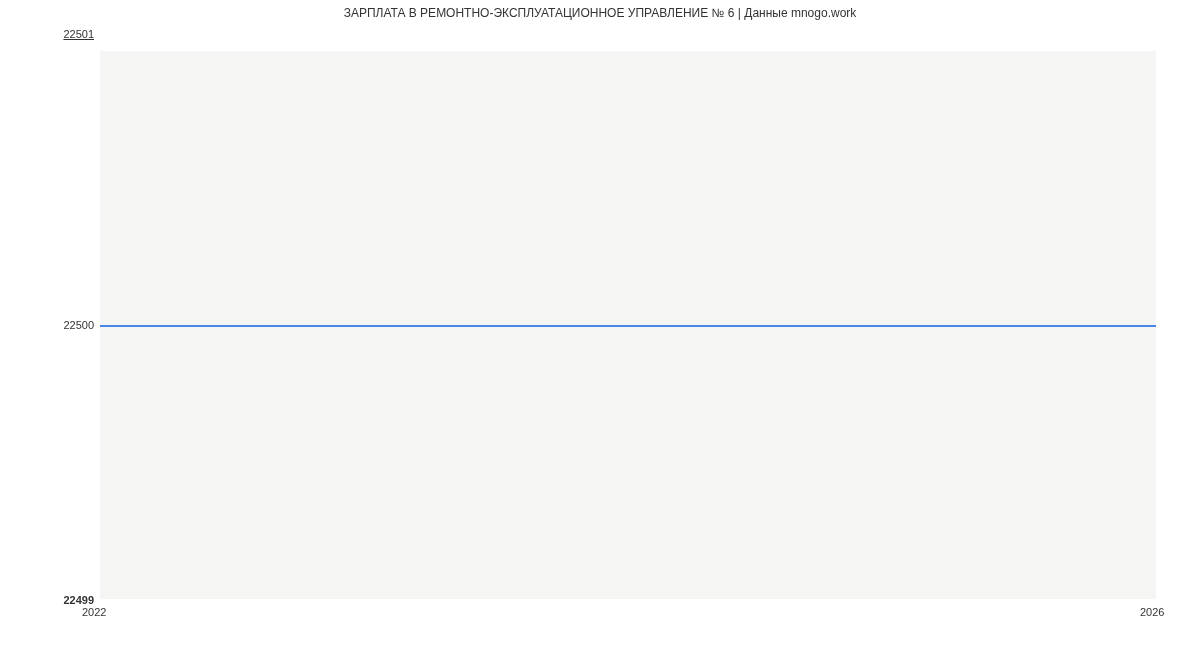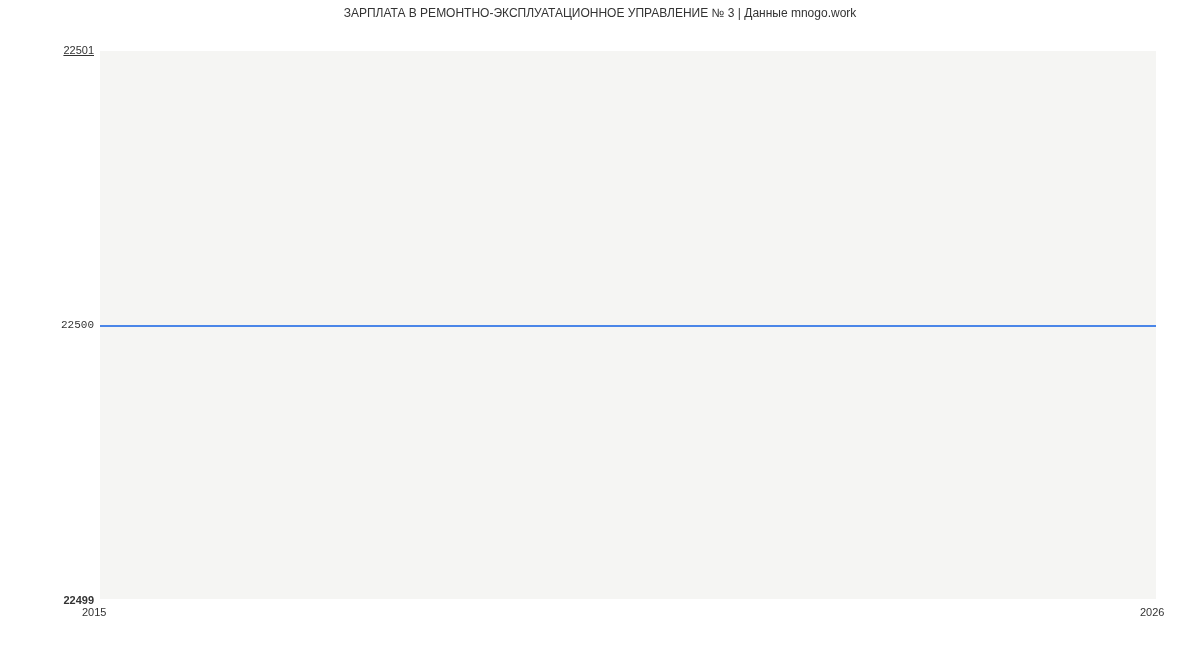--- a/index.html
+++ b/index.html
@@ -56,27 +56,27 @@
       position: absolute;
       top: 606px;
       font-size: 11px;
       color: #333333;
       text-align: center;
     }
   </style>
 </head>
 <body>
 
-<div class="chart-title">ЗАРПЛАТА В РЕМОНТНО-ЭКСПЛУАТАЦИОННОЕ УПРАВЛЕНИЕ № 3 | Данные mnogo.work</div>
+<div class="chart-title">ЗАРПЛАТА В РЕМОНТНО-ЭКСПЛУАТАЦИОННОЕ УПРАВЛЕНИЕ № 6 | Данные mnogo.work</div>
 
 <div class="plot-area">
   <div class="grid-line-h" style="top:0px;"></div>
   <div class="grid-line-h" style="top:275px;"></div>
   <div class="grid-line-h" style="top:549px;"></div>
   <div class="data-line"></div>
 </div>
 
-<div class="y-tick" style="top:50px;text-decoration:underline;">22501</div>
-<div class="y-tick" style="top:325px;font-family:Liberation Mono, monospace;">22500</div>
+<div class="y-tick" style="top:34px;text-decoration:underline;">22501</div>
+<div class="y-tick" style="top:325px;">22500</div>
 <div class="y-tick" style="top:600px;font-weight:bold;">22499</div>
 
-<div class="x-tick" style="left:82px;">2015</div>
+<div class="x-tick" style="left:82px;">2022</div>
 <div class="x-tick" style="left:1140px;">2026</div>
 
 </body></html>

